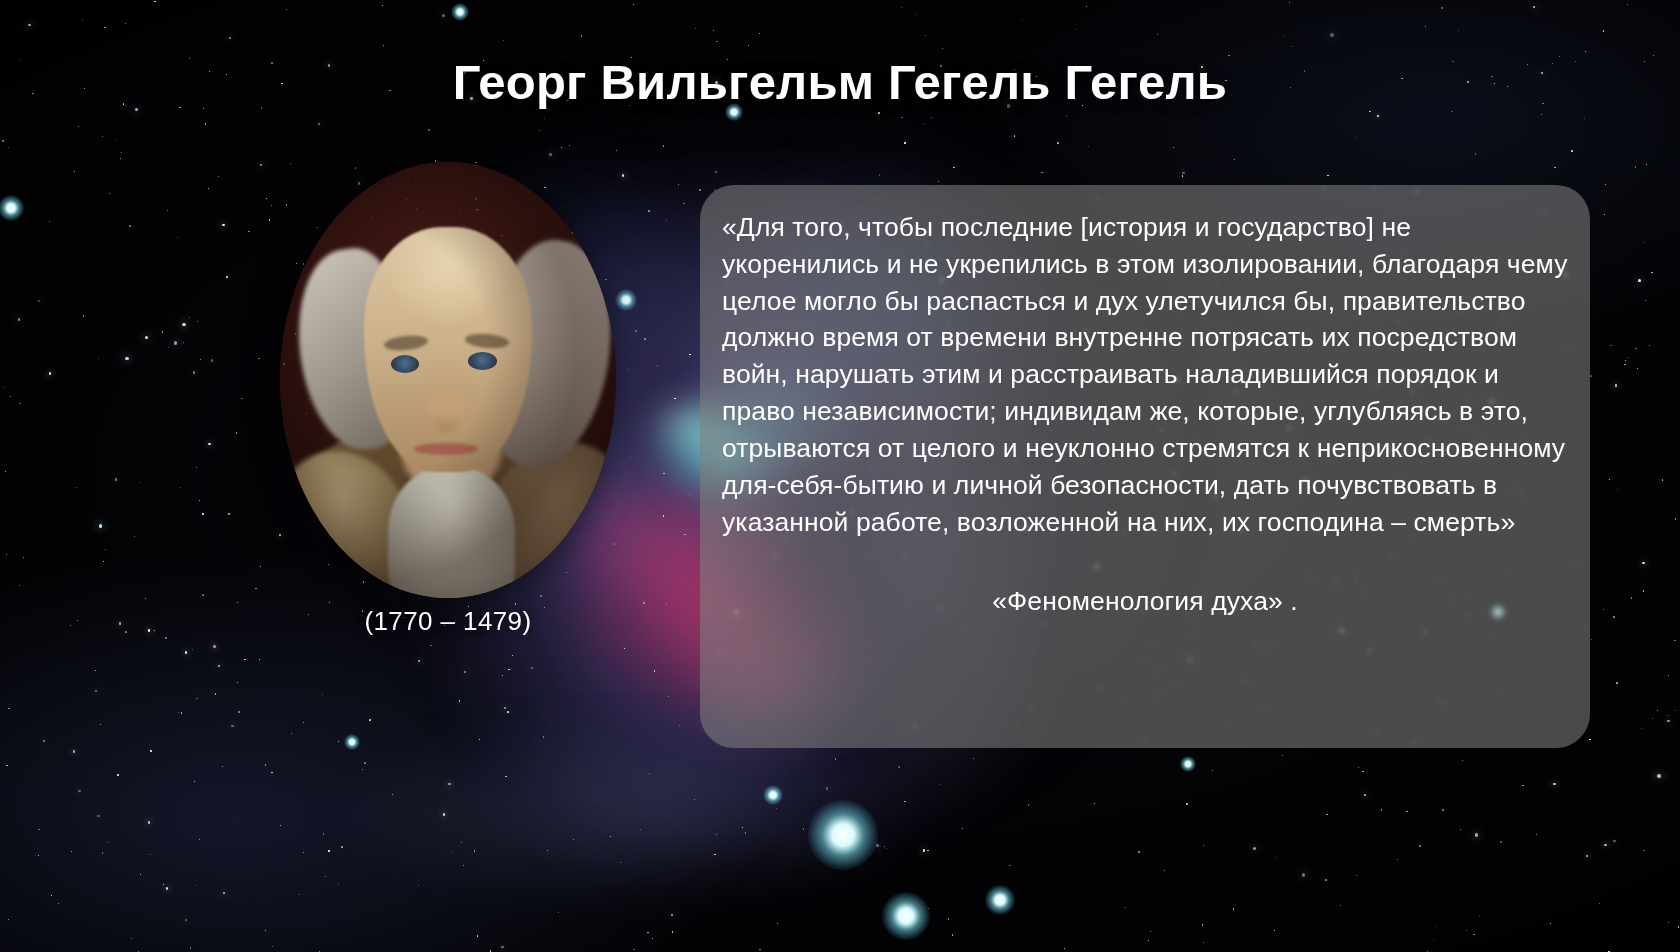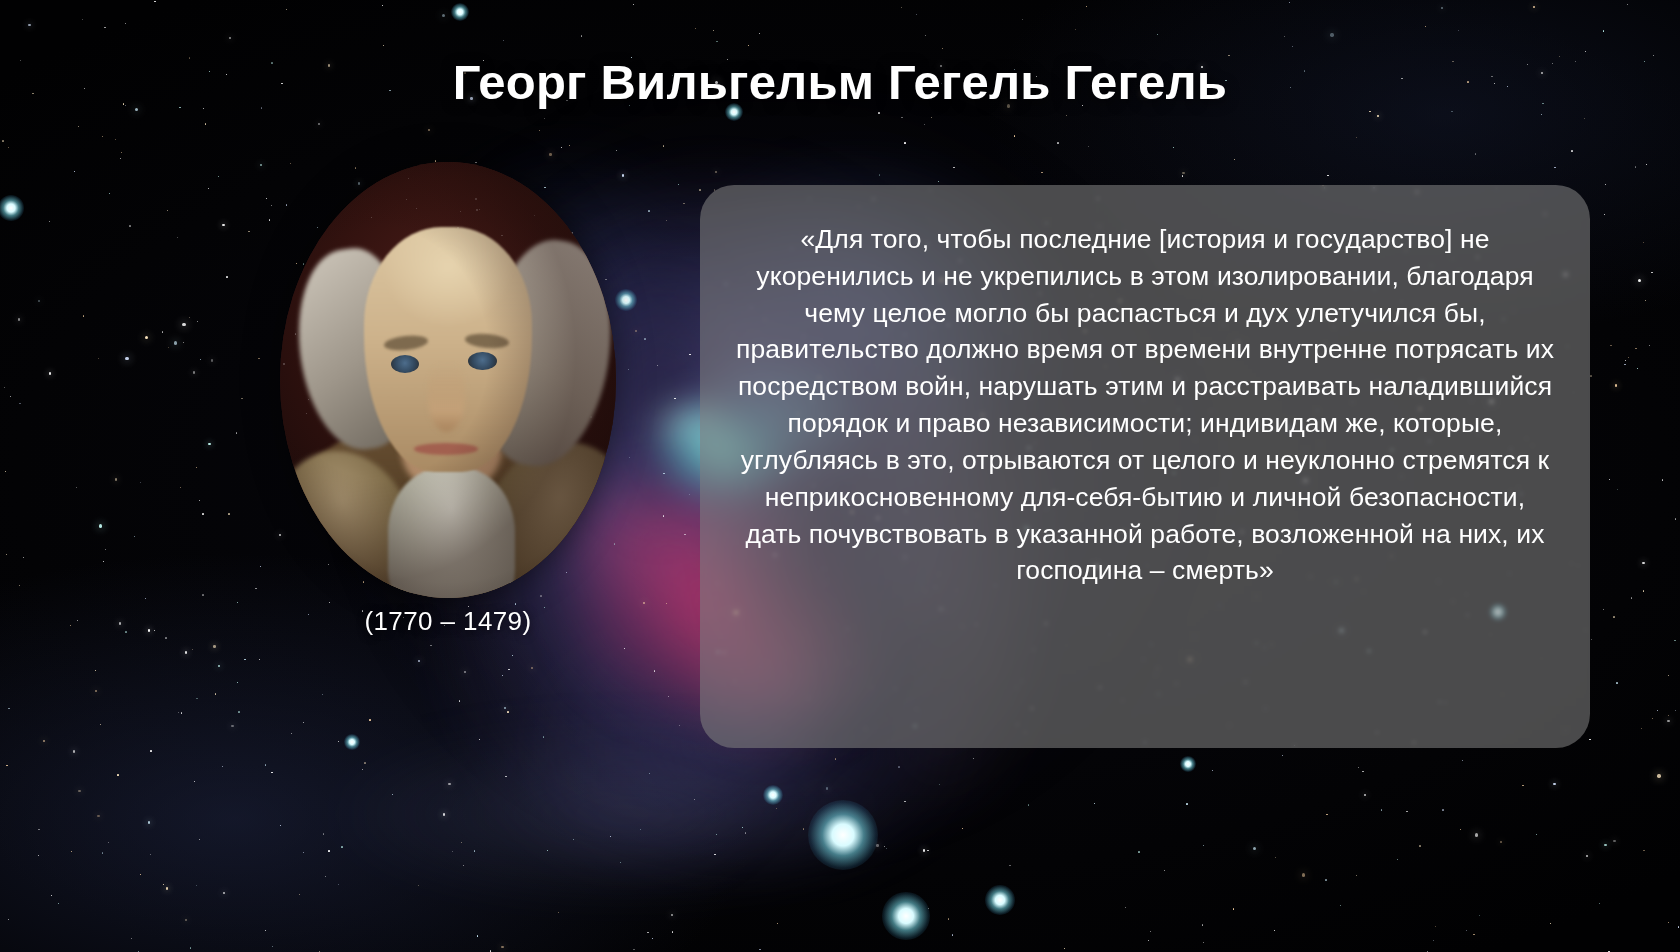--- a/index.html
+++ b/index.html
@@ -281,23 +281,23 @@
     z-index: 6;
     box-sizing: border-box;
     padding: 24px 22px 20px 22px;
     display: flex;
     flex-direction: column;
   }
   .quote-text {
     color: #ffffff;
     font-size: 26.5px;
     line-height: 1.39;
-    text-align: center;
+    text-align: left;
     letter-spacing: .1px;
-    margin: 12px;
+    margin: 0;
   }
   .quote-source {
     color: #ffffff;
     font-size: 26.5px;
     text-align: center;
     margin: 46px 0 0 0;
     letter-spacing: .1px;
   }
 </style>
 </head>
@@ -1204,15 +1204,16 @@
       <div class="p-nose"></div>
       <div class="p-mouth"></div>
       <div class="p-shadow"></div>
     </div>
   </div>
 
   <div class="portrait-caption">(1770 – 1479)</div>
 
   <div class="quote-card">
     <p class="quote-text">«Для того, чтобы последние [история и государство] не укоренились и не укрепились в этом изолировании, благодаря чему целое могло бы распасться и дух улетучился бы, правительство должно время от времени внутренне потрясать их посредством войн, нарушать этим и расстраивать наладившийся порядок и право независимости; индивидам же, которые, углубляясь в это, отрываются от целого и неуклонно стремятся к неприкосновенному для-себя-бытию и личной безопасности, дать почувствовать в указанной работе, возложенной на них, их господина – смерть»</p>
+    <p class="quote-source">«Феноменология духа» .</p>
   </div>
 
 </div>
 
 </body></html>

